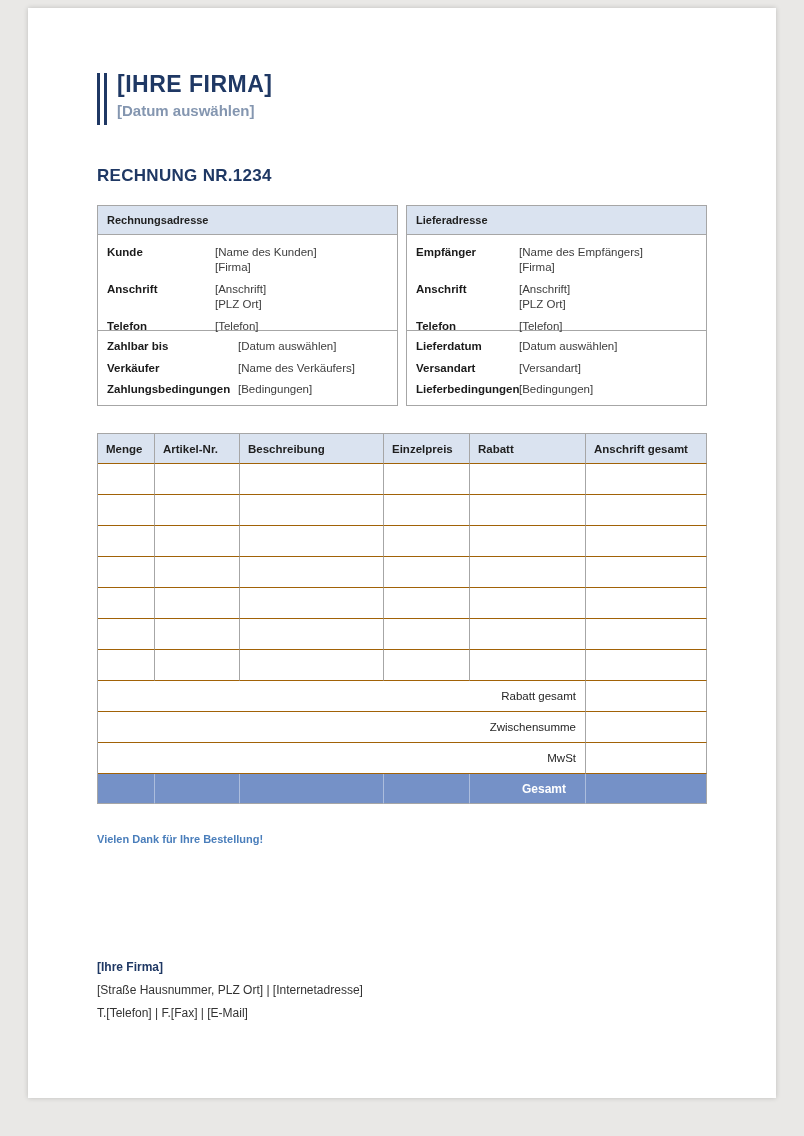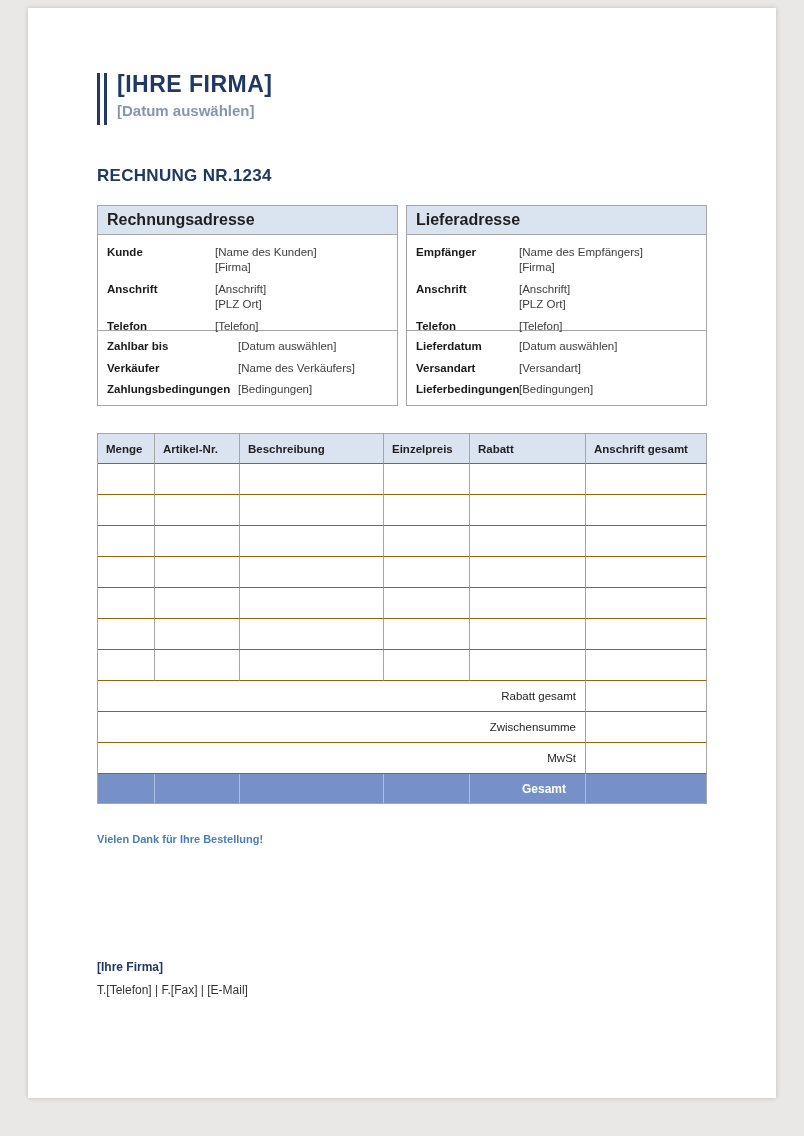--- a/index.html
+++ b/index.html
@@ -26,21 +26,21 @@
   .company-name { font-size:23px; font-weight:bold; color:#1f3864; letter-spacing:.5px; line-height:28px; }
   .date-ph { font-size:15px; font-weight:bold; color:#8496b0; margin-top:3px; line-height:20px; }
 
   .invoice-title { margin-top:40px; font-size:17px; font-weight:bold; color:#1f3864; letter-spacing:.3px; line-height:21px; }
 
   
   .addr-grid { margin-top:19px; display:grid; grid-template-columns:301px 301px; column-gap:8px; }
   .tbl-header {
     height:30px; background:#dae3f0; border:1px solid #a6a6a6;
     display:flex; align-items:center; padding-left:9px;
-    font-size:16px; font-weight:bold; color:#1f1f1f;
+    font-size:11px; font-weight:bold; color:#1f1f1f;
   }
   .addr-body { border:1px solid #a6a6a6; border-top:none; height:96px; padding:10px 4px 0 9px; }
   .terms-body { border:1px solid #a6a6a6; border-top:none; height:75px; padding:8px 4px 0 9px; }
   .a-row { display:flex; margin-bottom:8px; font-size:11.5px; line-height:14.5px; }
   .t-row { display:flex; margin-bottom:7px; font-size:11.5px; line-height:14.5px; }
   .lbl { font-weight:bold; color:#1a1a1a; flex:none; }
   .billing .a-row .lbl { width:108px; }
   .shipping .a-row .lbl { width:103px; }
   .terms-left .t-row .lbl { width:131px; }
   .terms-right .t-row .lbl { width:103px; }
@@ -250,19 +250,20 @@
         <div class="total-cell"></div>
         <div class="total-cell"></div>
         <div class="total-cell total-label-cell">Gesamt</div>
         <div class="total-cell total-last"></div>
       </div>
 
       <div class="thanks">Vielen Dank für Ihre Bestellung!</div>
 
       <div class="page-footer">
         <div class="footer-company">[Ihre Firma]</div>
+        <div class="footer-line">[Straße Hausnummer, PLZ Ort]  | [Internetadresse]</div>
         <div class="footer-line">T.[Telefon] | F.[Fax] |  [E-Mail]</div>
       </div>
 
     </div>
   </div>
 
 </div>
 
 </body></html>

